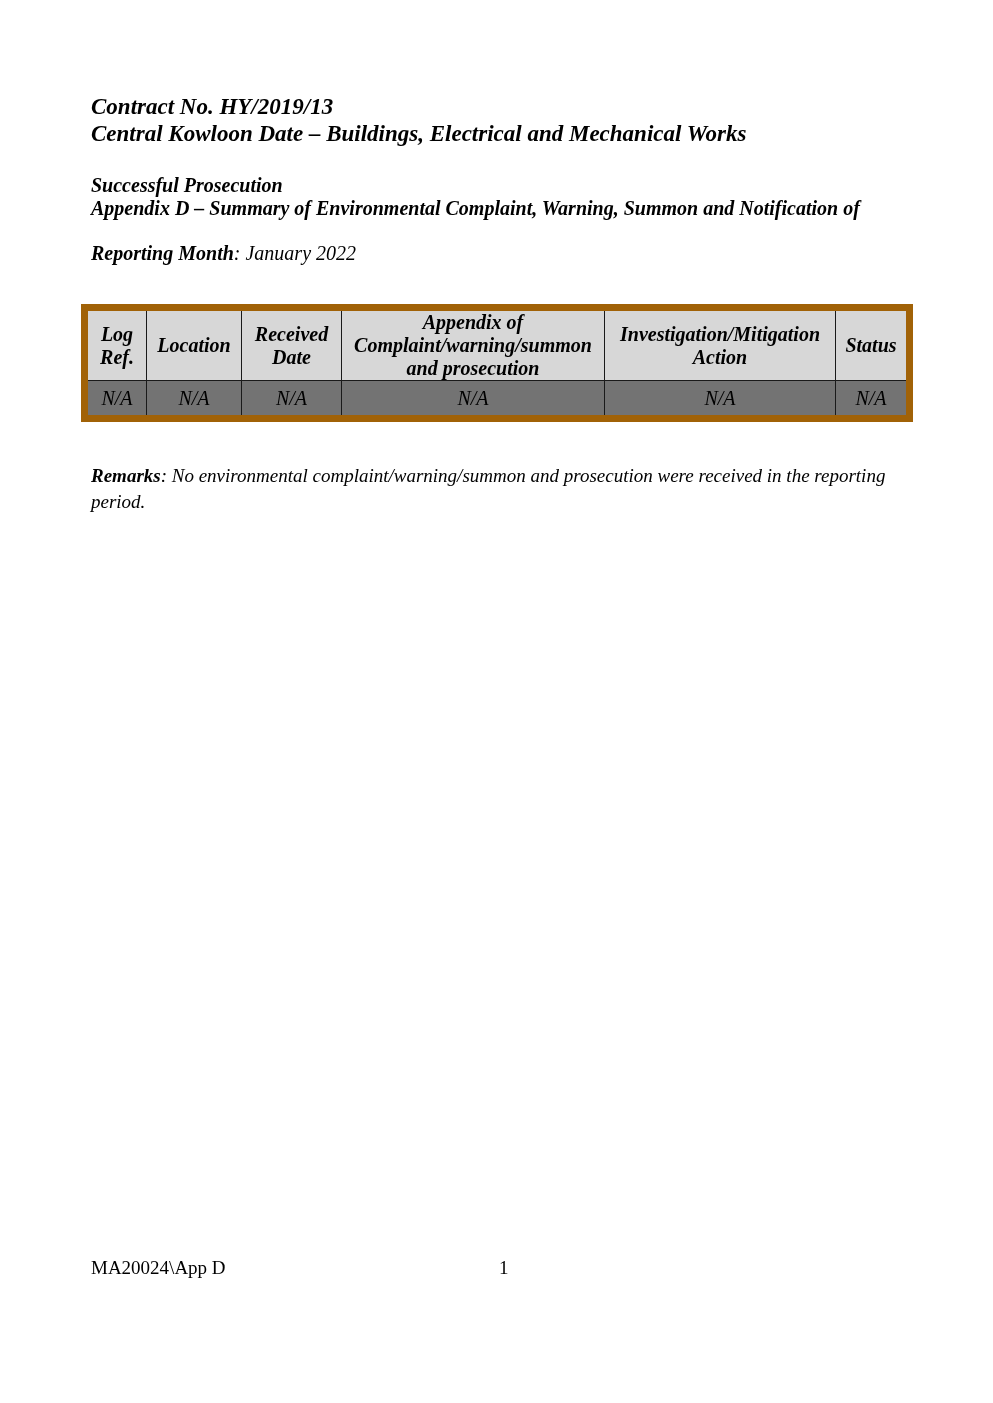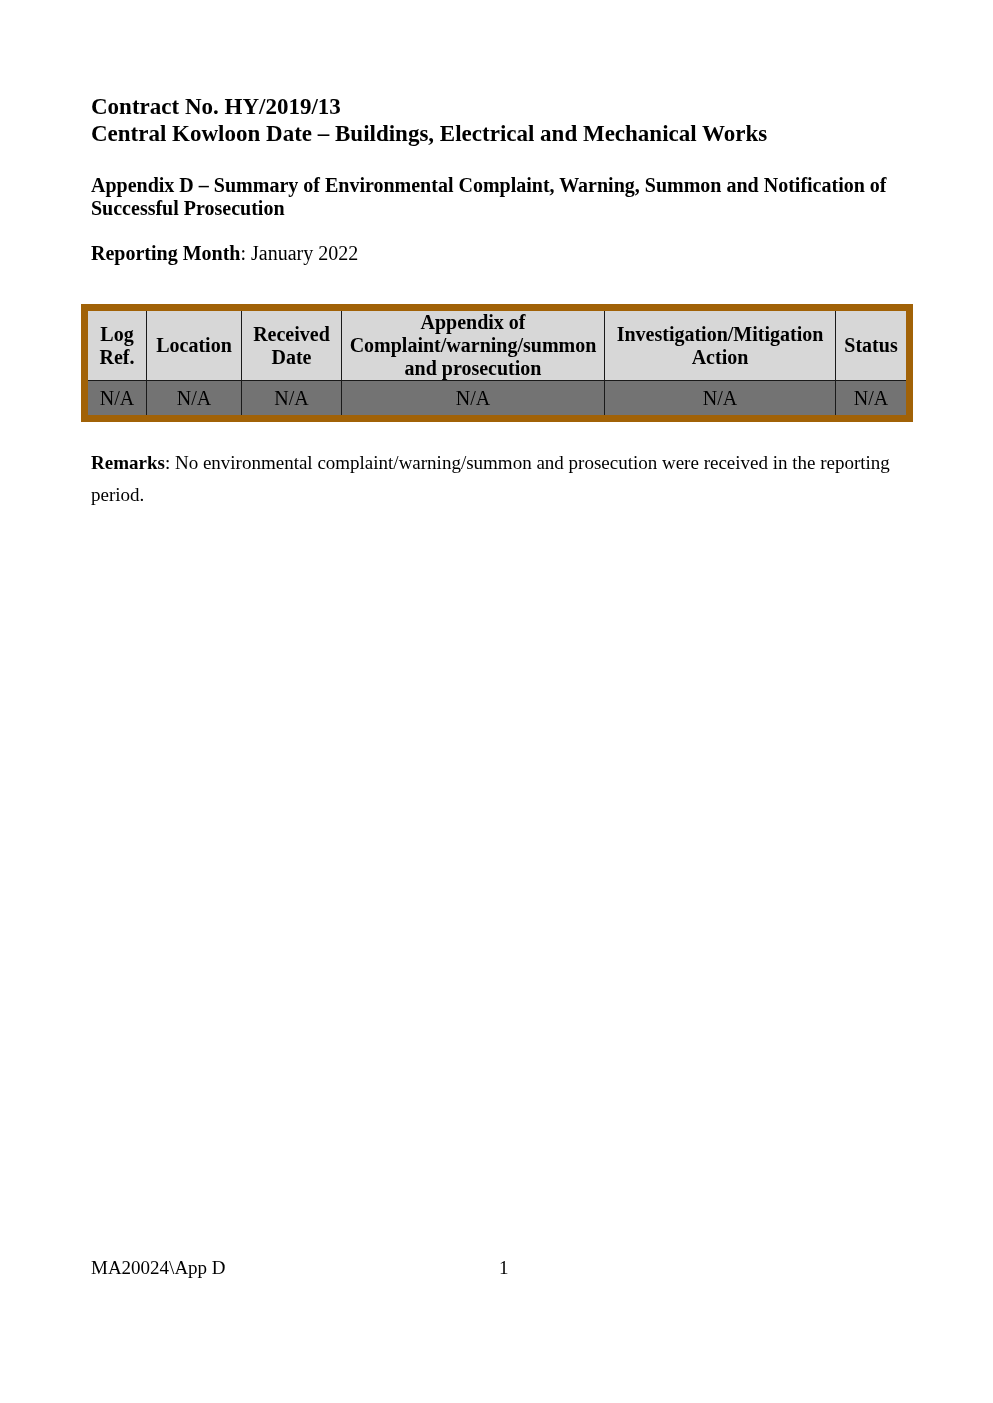--- a/index.html
+++ b/index.html
@@ -6,21 +6,21 @@
   html, body { background: #ffffff; }
   body {
     width: 993px;
     height: 1403px;
     position: relative;
     overflow: hidden;
     font-family: "Liberation Serif", "DejaVu Serif", serif;
     color: #000000;
   }
   .page { width: 100%; height: 100%; position: relative; }
-  .content { padding: 93px 80px 0 91px; }
+  .content { padding: 93px 80px 0 91px; font-style: italic; }
 
   .doc-title .t-line {
     font-size: 23px;
     font-weight: bold;
     line-height: 27px;
     white-space: nowrap;
   }
 
   .appendix-heading { margin-top: 27px; }
   .appendix-heading .h-line {
@@ -57,23 +57,23 @@
     height: 69px;
     padding: 0 2px;
   }
   table.summary td {
     font-size: 20px;
     height: 38px;
     background: #737373;
   }
 
   .remarks {
-    margin-top: 25px;
+    margin-top: 41px;
     font-size: 19px;
-    line-height: 32px;
+    line-height: 26px;
   }
   .remarks .bold-label { font-weight: bold; }
 
   .footer { position: absolute; left: 0; top: 1257px; width: 100%; height: 24px; }
   .footer .doc-ref {
     position: absolute; left: 91px; top: 0;
     font-size: 19px; line-height: 22px;
   }
   .footer .page-num {
     position: absolute; left: 499px; top: 0;
@@ -85,22 +85,22 @@
 
 <div class="page">
   <div class="content">
 
     <div class="doc-title">
       <div class="t-line">Contract No. HY/2019/13</div>
       <div class="t-line">Central Kowloon Date – Buildings, Electrical and Mechanical Works</div>
     </div>
 
     <div class="appendix-heading">
+      <div class="h-line">Successful Prosecution</div>
       <div class="h-line">Appendix D – Summary of Environmental Complaint, Warning, Summon and Notification of</div>
-      <div class="h-line">Successful Prosecution</div>
     </div>
 
     <p class="reporting"><span class="bold-label">Reporting Month</span><span>: January 2022</span></p>
 
     <table class="summary">
       <colgroup>
         <col style="width:62px">
         <col style="width:95px">
         <col style="width:100px">
         <col style="width:263px">

